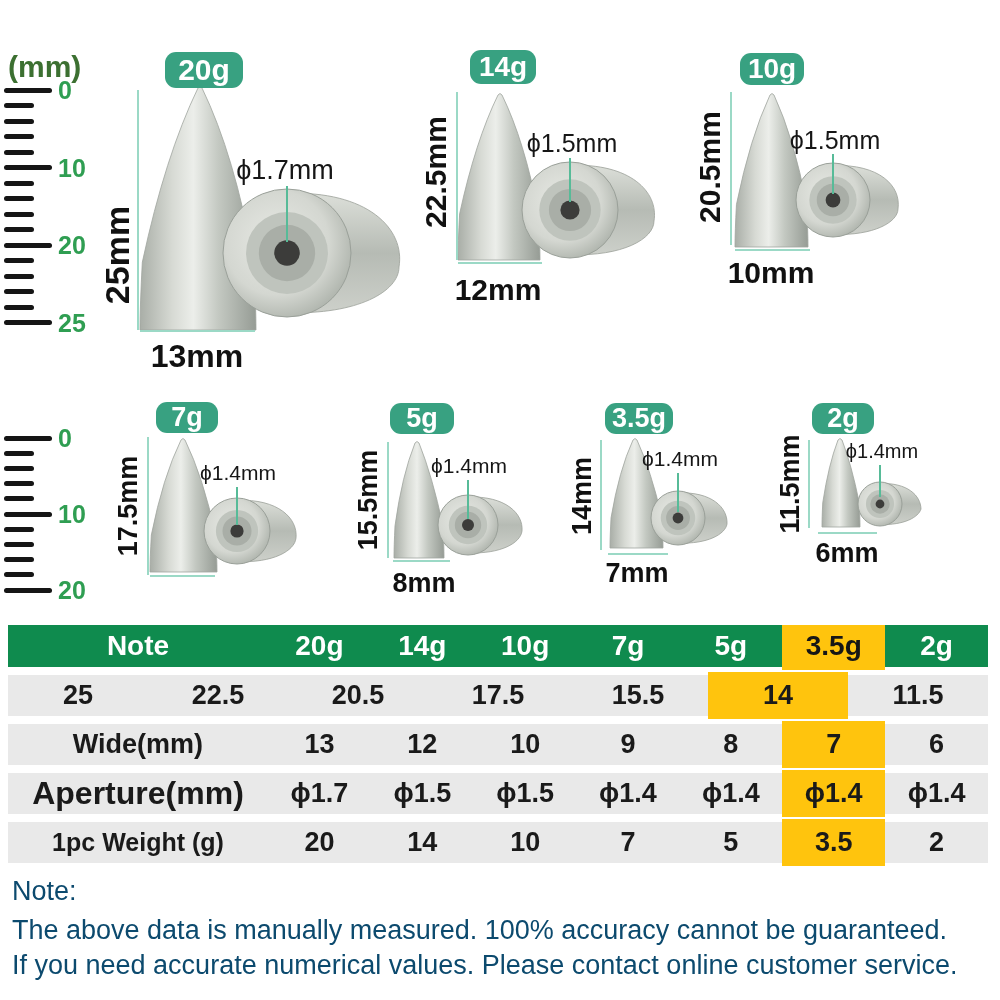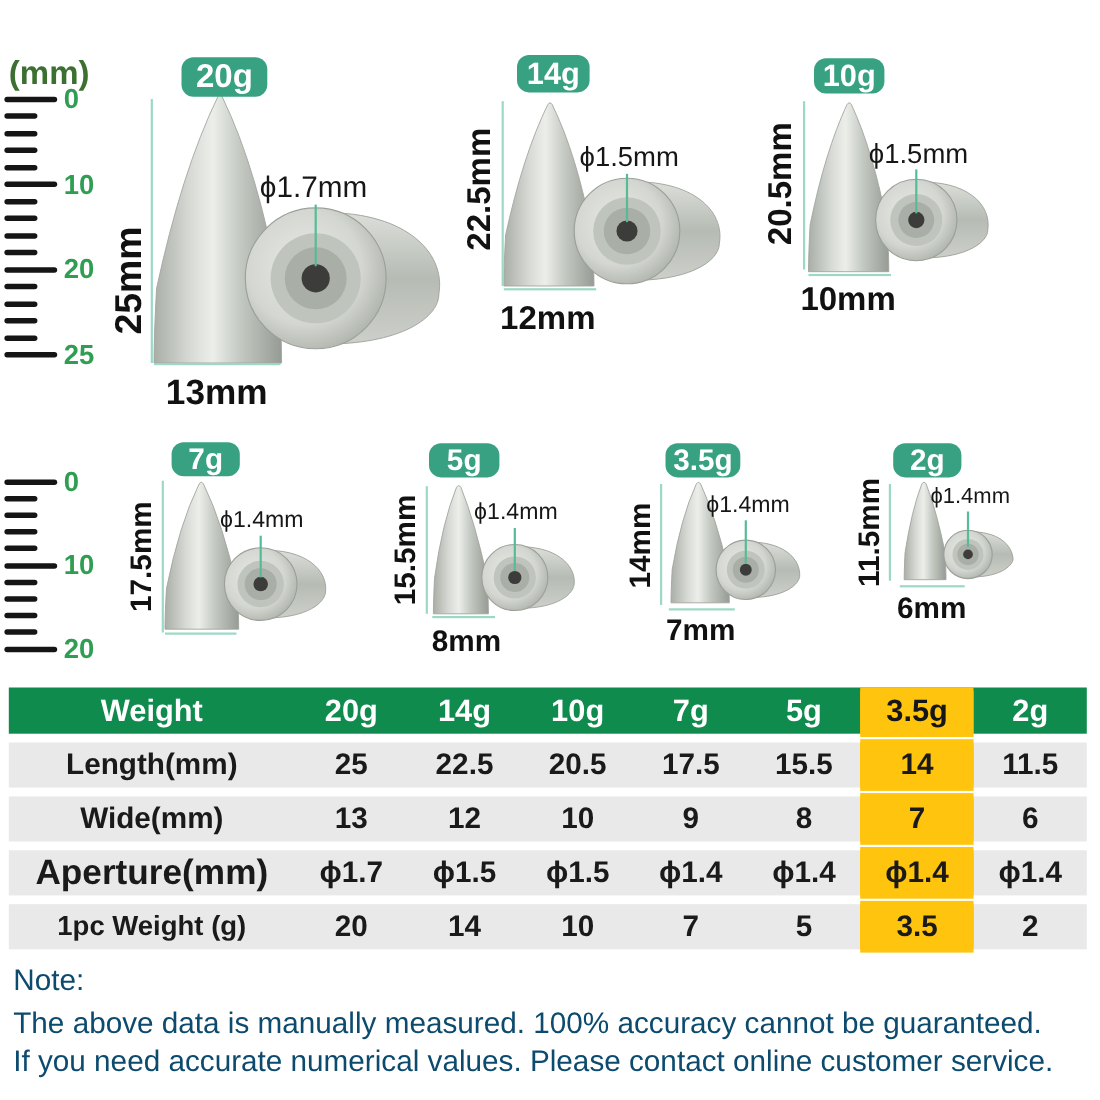--- a/index.html
+++ b/index.html
@@ -72,31 +72,30 @@
       <div class="tick" style="top: 88.7px; left: 2px; width: 30px;"></div>
       <div class="tick" style="top: 103.9px; left: 2px; width: 30px;"></div>
       <div class="tick" style="top: 119.1px; left: 2px; width: 30px;"></div>
       <div class="tick" style="top: 134.3px; left: 2px; width: 30px;"></div>
       <div class="tick" style="top: 149.5px; left: 2px; width: 48px;"></div>
       <div class="tick-label" style="left: 56px; top: 139px;">20</div>
     </div>
   <div id="figures-root"></div>
   <div class="spec-table" id="spec-table">
       <div class="t-header">
-        <div class="t-cell t-label">Weight</div>
+        <div class="t-cell t-label">Note</div>
         <div class="t-cell t-val">20g</div>
         <div class="t-cell t-val">14g</div>
         <div class="t-cell t-val">10g</div>
         <div class="t-cell t-val">7g</div>
         <div class="t-cell t-val">5g</div>
         <div class="t-cell t-val hl-h">3.5g</div>
         <div class="t-cell t-val">2g</div>
       </div>
       <div class="t-row">
-        <div class="t-cell t-label">Length(mm)</div>
         <div class="t-cell t-val">25</div>
         <div class="t-cell t-val">22.5</div>
         <div class="t-cell t-val">20.5</div>
         <div class="t-cell t-val">17.5</div>
         <div class="t-cell t-val">15.5</div>
         <div class="t-cell t-val hl">14</div>
         <div class="t-cell t-val">11.5</div>
       </div>
       <div class="t-row">
         <div class="t-cell t-label">Wide(mm)</div>

